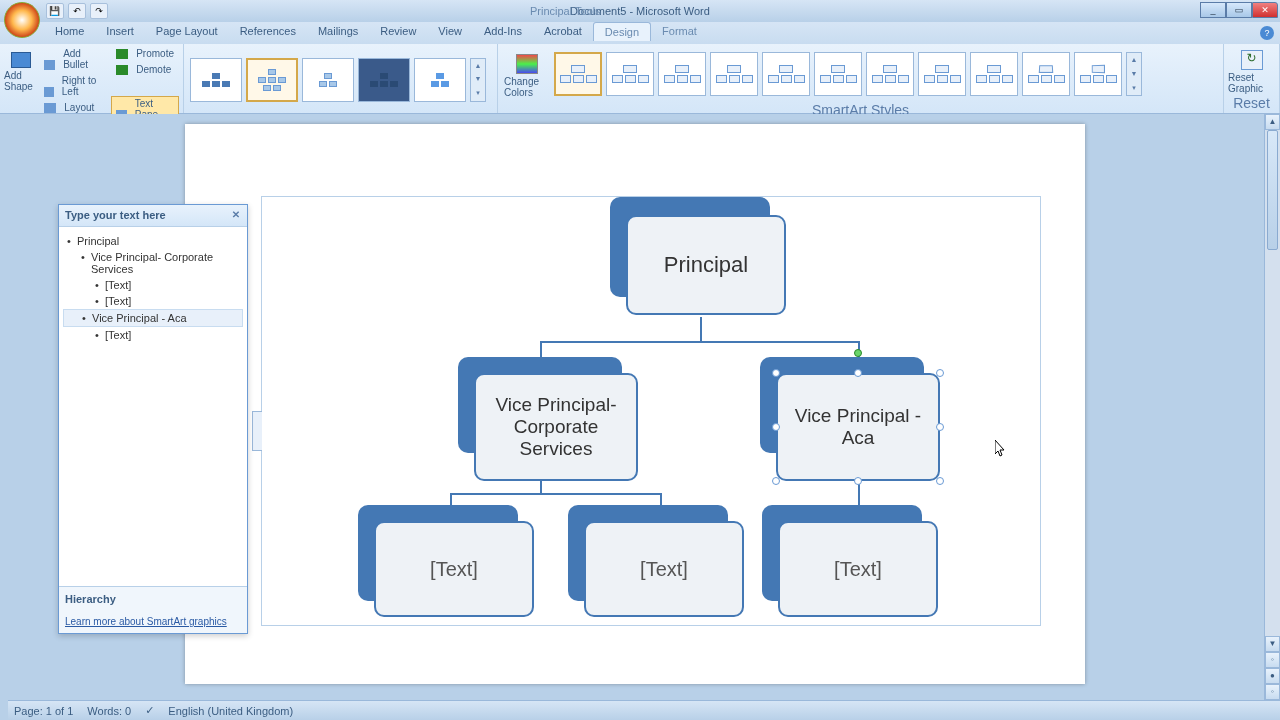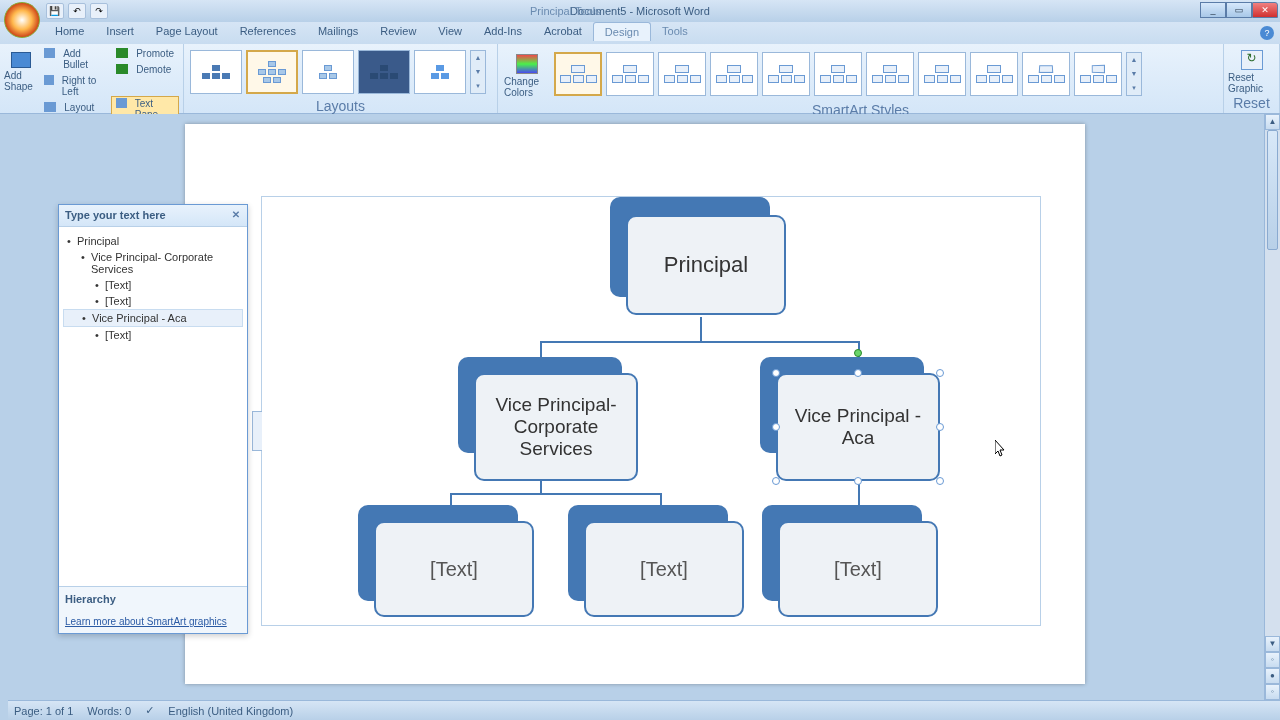--- a/index.html
+++ b/index.html
@@ -26,21 +26,21 @@
 
 .ribbon { height: 70px; background: linear-gradient(#e8f2fc,#d4e6f8); border-bottom: 1px solid #9ab8da; display: flex; }
 .rib-group { border-right: 1px solid #b8d0e8; padding: 2px 4px 0 4px; display: flex; flex-direction: column; justify-content: space-between; }
 .rib-group-label { font-size: 14px; color: #5a7ca8; text-align: center; padding-bottom: 2px; }
 .rib-group-body { display: flex; align-items: flex-start; gap: 2px; flex: 1; }
 
 .add-shape { width: 40px; display: flex; flex-direction: column; align-items: center; font-size: 10px; color: #3b5d82; padding-top: 6px; }
 .add-shape-ico { width: 20px; height: 16px; background: #4a8ad4; border: 1px solid #2a5a94; margin-bottom: 2px; }
 
 .cg-col { display: flex; flex-direction: column; gap: 1px; font-size: 10px; color: #3b5d82; }
-.cg-item { display: flex; align-items: flex-start; gap: 8px; padding: 1px 4px; border: 1px solid transparent; }
+.cg-item { display: flex; align-items: flex-end; gap: 8px; padding: 1px 4px; border: 1px solid transparent; }
 .cg-item.active { background: #ffe8a8; border: 1px solid #d4a84a; margin-top: 18px; }
 .cg-ico { width: 12px; height: 10px; background: #6a9ad4; }
 
 .layout-gallery { display: flex; gap: 4px; align-items: center; padding: 4px 2px; }
 .layout-thumb { width: 52px; height: 44px; background: #fff; border: 1px solid #9ab8da; display: flex; flex-direction: column; align-items: center; justify-content: center; gap: 2px; }
 .layout-thumb.sel { border: 2px solid #d4a84a; background: #fff8e8; }
 .lt-row { display: flex; gap: 2px; }
 .lt-box { width: 8px; height: 6px; background: #4a7ab4; }
 .lt-box.dark { background: #2a4a74; }
 .lt-box.bright { background: #5a9ae4; }
@@ -139,21 +139,21 @@
   <div class="tab">Home</div>
   <div class="tab">Insert</div>
   <div class="tab">Page Layout</div>
   <div class="tab">References</div>
   <div class="tab">Mailings</div>
   <div class="tab">Review</div>
   <div class="tab">View</div>
   <div class="tab">Add-Ins</div>
   <div class="tab">Acrobat</div>
   <div class="tab active context">Design</div>
-  <div class="tab context">Tools</div>
+  <div class="tab context">Format</div>
   <div class="tab-help">?</div>
 </div>
 
 <div class="ribbon">
 
   <div class="rib-group" style="width:184px">
     <div class="rib-group-body">
       <div class="add-shape">
         <div class="add-shape-ico"></div>
         <span>Add Shape</span>
@@ -233,21 +233,20 @@
             <div class="lt-box bright"></div>
             <div class="lt-box bright"></div>
           </div>
         </div>
       <div class="gallery-more">
           <span>▲</span>
           <span>▼</span>
           <span>▾</span>
         </div>
     </div>
-    <div class="rib-group-label">Layouts</div>
   </div>
 
   <div class="rib-group" style="flex:1">
     <div class="rib-group-body style-gallery">
       <div class="change-colors">
         <div class="cc-ico"></div>
         <span>Change Colors</span>
       </div>
       <div class="style-thumb sel">
           <div class="st-top"></div>

